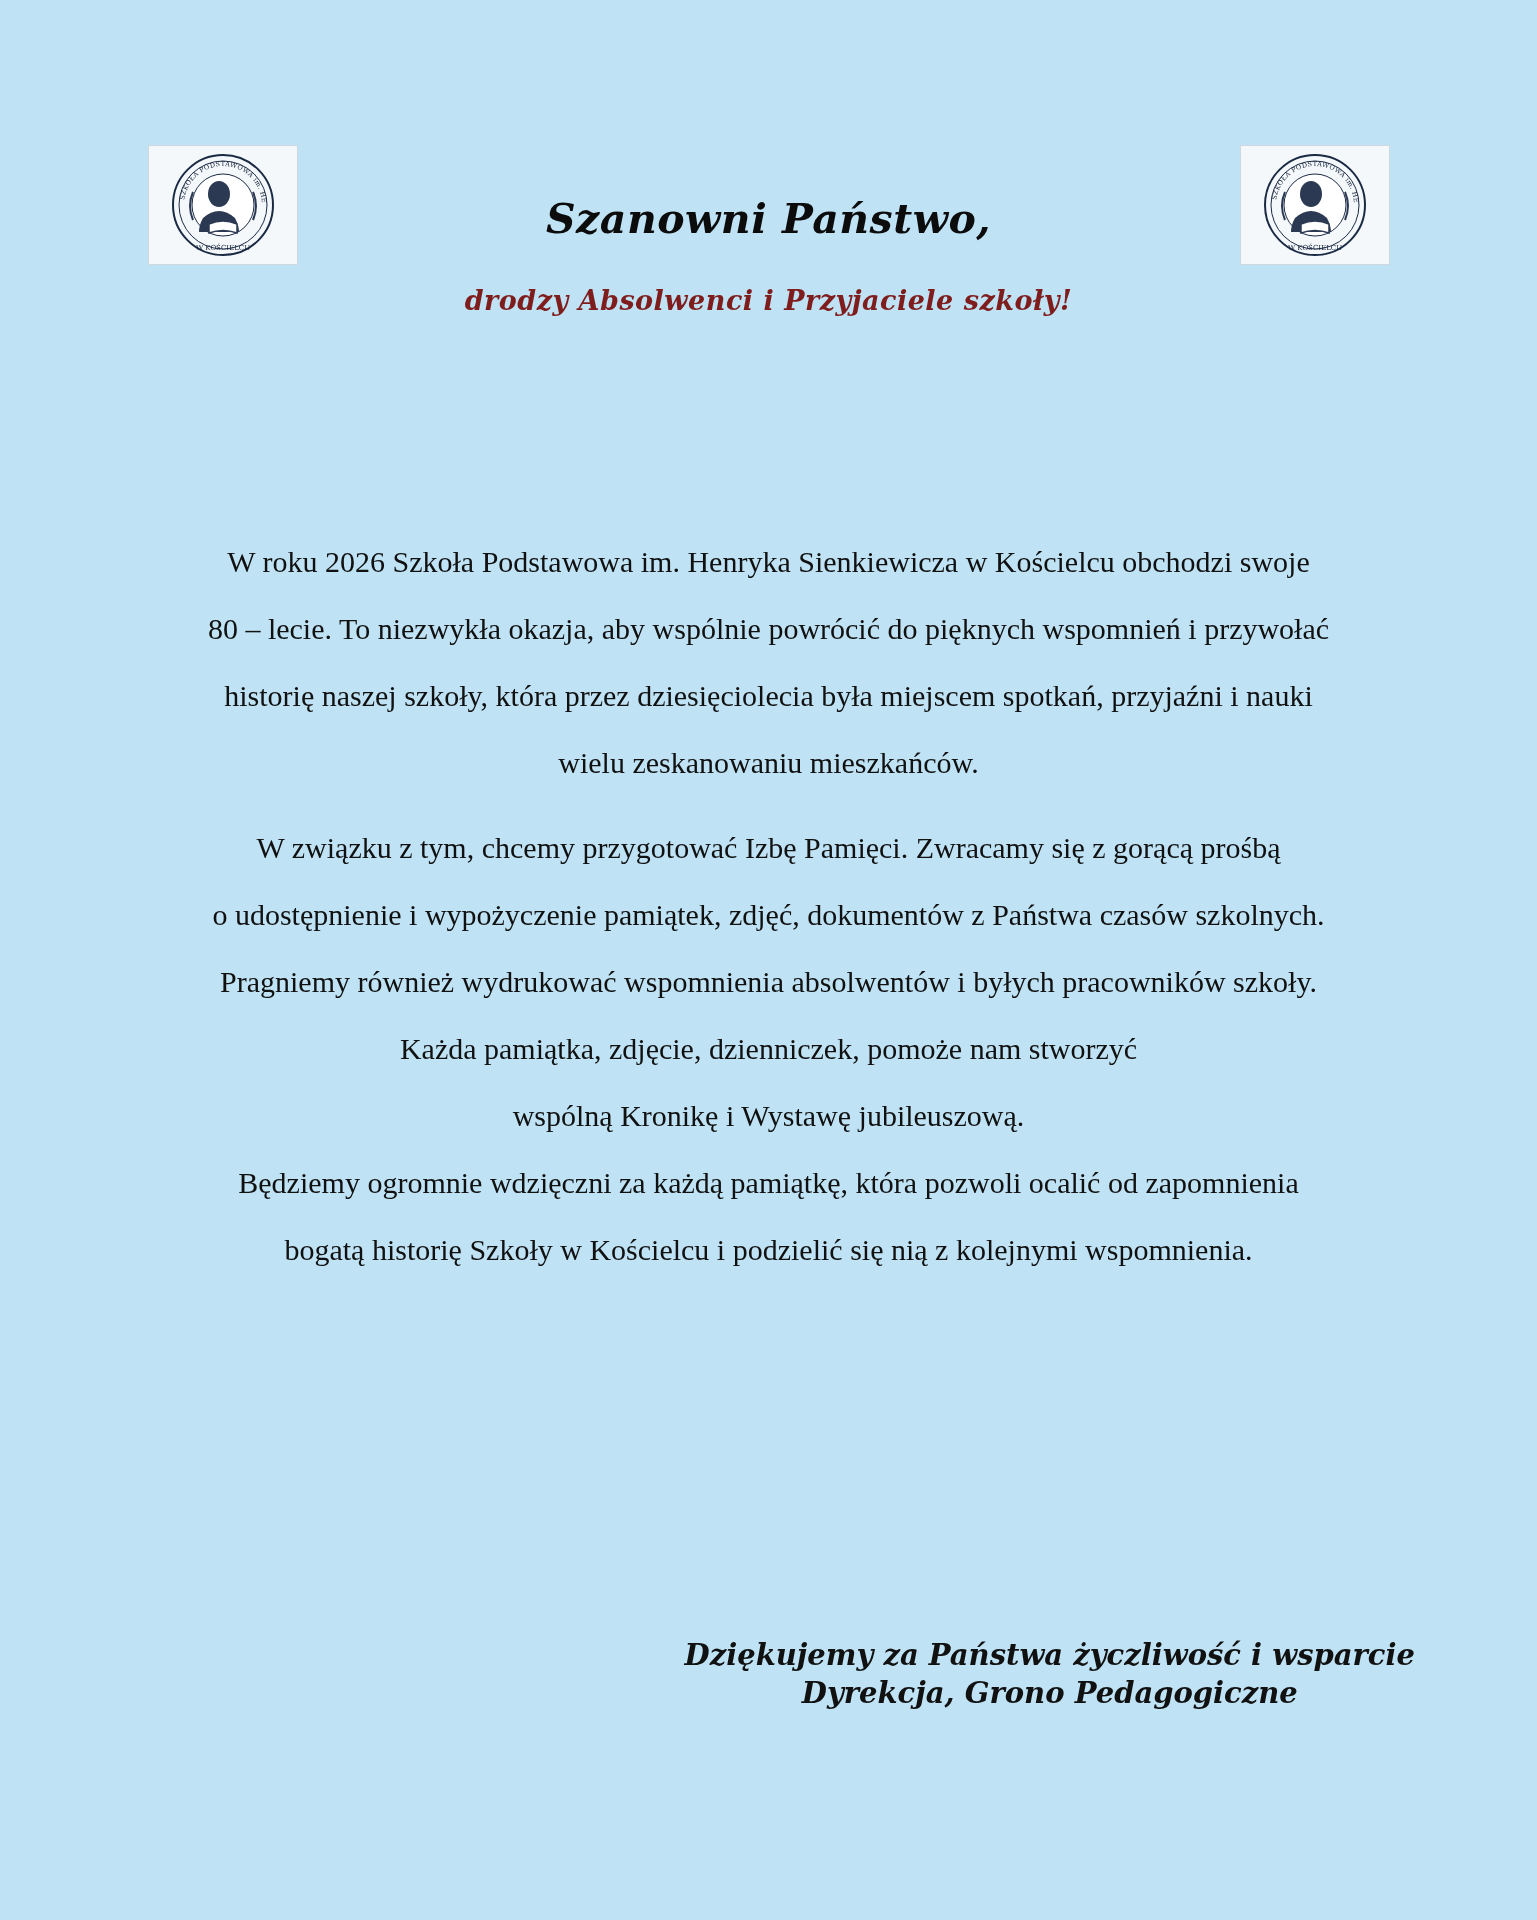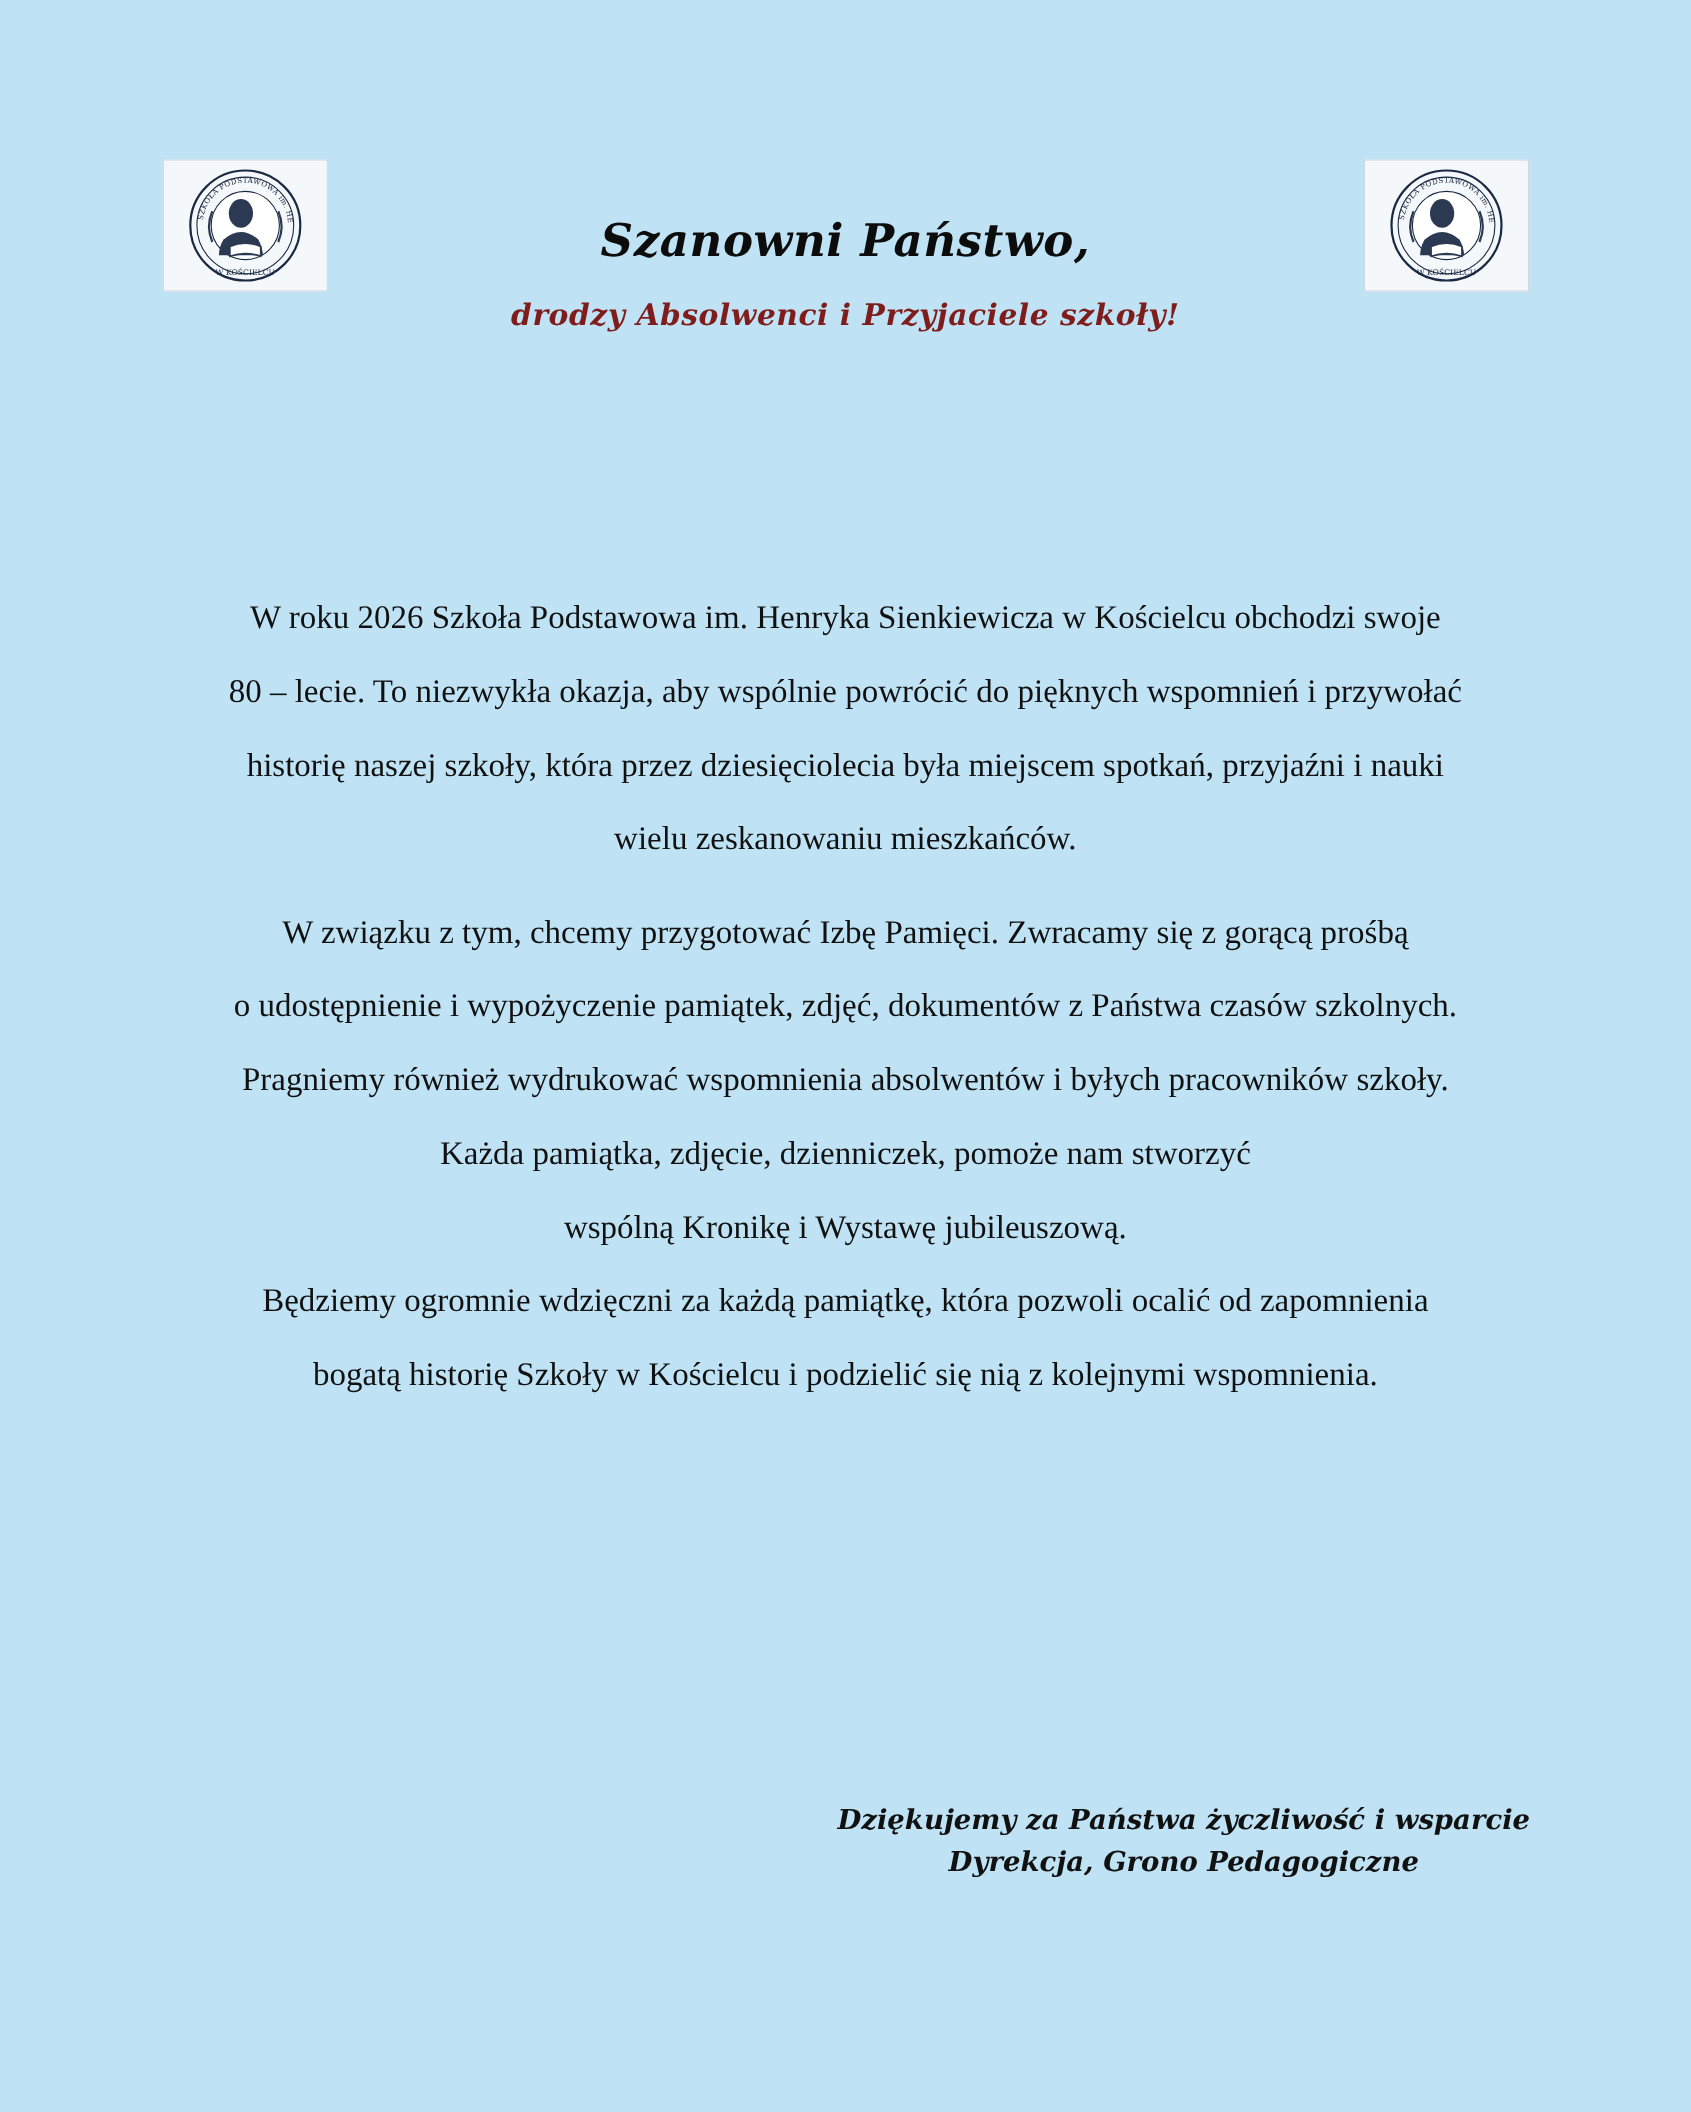--- a/index.html
+++ b/index.html
@@ -43,21 +43,21 @@
     width: 100%;
     text-align: center;
   }
   .heading-line-1 {
     font-family: "DejaVu Serif", serif;
     font-style: italic;
     font-weight: bold;
     font-size: 41px;
     letter-spacing: 0.5px;
     color: #0c0c0c;
-    margin-bottom: 28px;
+    margin-bottom: 42px;
   }
   .heading-line-2 {
     font-family: "DejaVu Serif", serif;
     font-style: italic;
     font-weight: bold;
     font-size: 27px;
     letter-spacing: 0.5px;
     color: #7f1d1d;
   }
 
@@ -74,27 +74,27 @@
     line-height: 67px;
     color: #111111;
     text-align: center;
     margin: 0;
   }
   .block-gap { height: 18px; }
 
   
   .signature {
     position: absolute;
-    right: 146px;
+    right: 122px;
     top: 1636px;
     text-align: center;
     font-family: "DejaVu Serif", serif;
     font-style: italic;
     font-weight: bold;
-    font-size: 25px;
+    font-size: 29px;
     line-height: 38px;
     color: #111111;
   }
   .signature div { white-space: nowrap; }
 </style>
 </head>
 <body>
 
 <div class="page">
 

